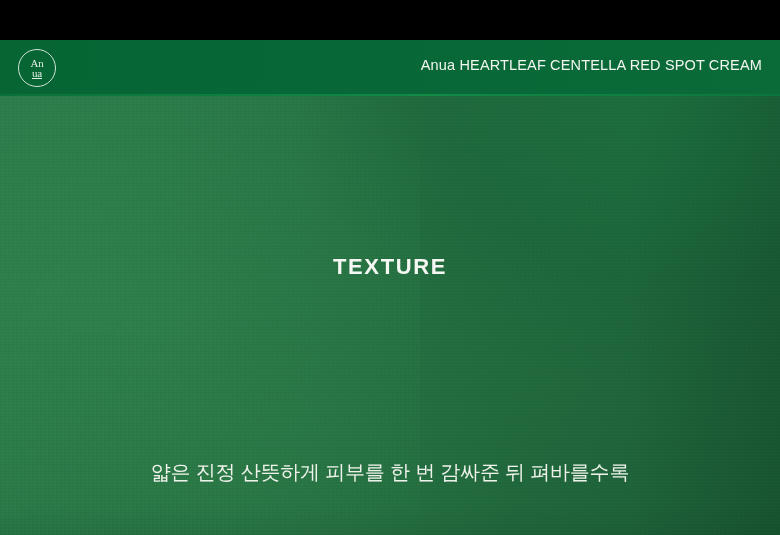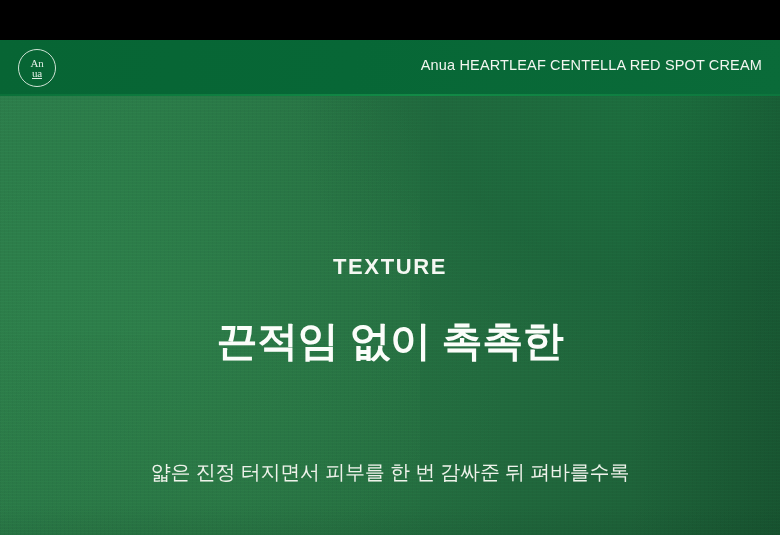--- a/index.html
+++ b/index.html
@@ -227,21 +227,20 @@
       <span class="lg-l2">ua</span>
     </div>
     <div class="header-title">Anua HEARTLEAF CENTELLA RED SPOT CREAM</div>
   </div>
 
   <div class="content">
 
     <div class="eyebrow">TEXTURE</div>
 
     <div class="headline">
-      <span class="hl-line">끈적임 없이 촉촉한</span>
     </div>
 
     <div class="subcopy">
-      <span class="sc-line">얇은 진정 터지면서 피부를 한 번 감싸준 뒤 펴바를수록</span>
+      <span class="sc-line">얇은 진정 산뜻하게 피부를 한 번 감싸준 뒤 펴바를수록</span>
     </div>
 
   </div>
 </div>
 
 </body></html>

